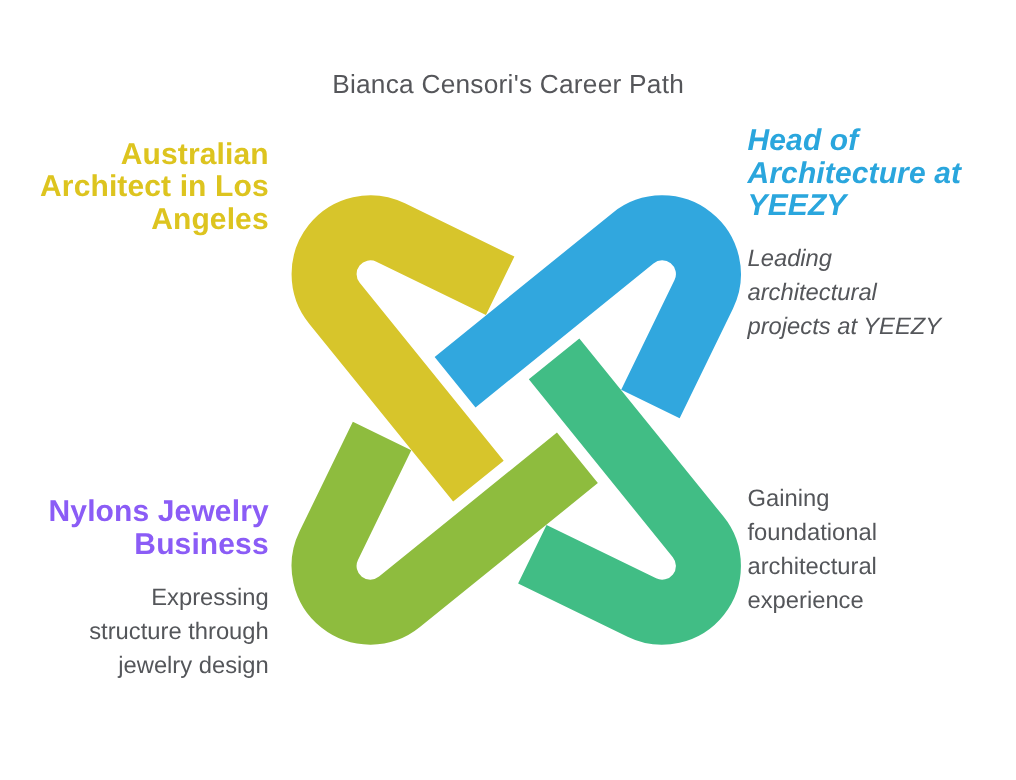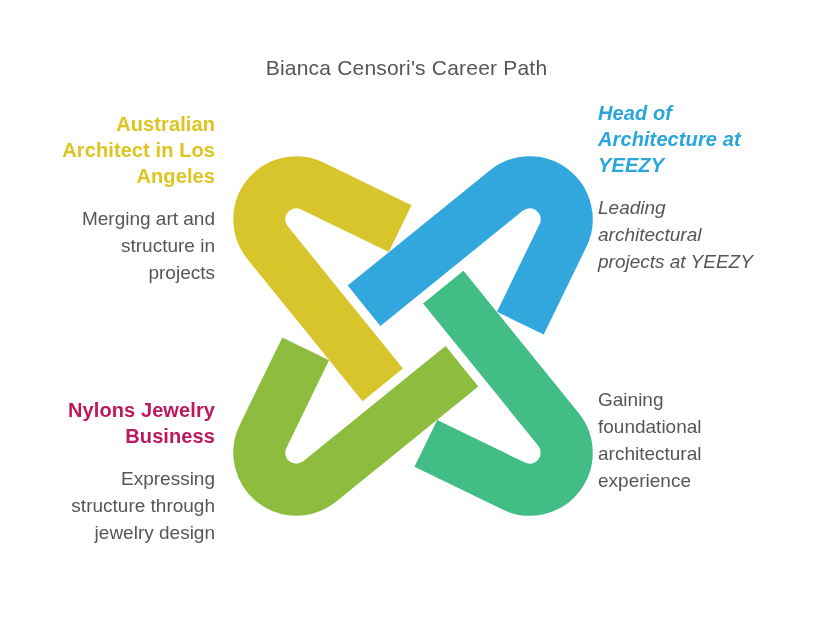--- a/index.html
+++ b/index.html
@@ -30,21 +30,21 @@
   }
   .knot-svg {
     position: absolute;
     top: 0;
     left: 0;
   }
   .text-block {
     position: absolute;
   }
   .text-block .heading {
-    font-size: 20px;
+    font-size: 24px;
     font-weight: 700;
     line-height: 26px;
     white-space: pre-line;
     letter-spacing: 0.1px;
   }
   .text-block .body-text {
     margin-top: 16px;
     font-size: 19px;
     font-weight: 400;
     line-height: 27px;
@@ -69,36 +69,33 @@
       <path transform="translate(413,336) rotate(45)" d="M -56 13.2 L -36.8 -168.9 A 37 37 0 0 1 35 -177.1 L 66.8 -85" stroke="#31a7de"></path>
       <path transform="translate(413,336) rotate(135)" d="M -56 13.2 L -36.8 -168.9 A 37 37 0 0 1 35 -177.1 L 66.8 -85" stroke="#41bd85"></path>
       <path transform="translate(413,336) rotate(225)" d="M -56 13.2 L -36.8 -168.9 A 37 37 0 0 1 35 -177.1 L 66.8 -85" stroke="#8ebc3e"></path>
     </g>
   </svg>
 
   <div class="text-block block-top-left">
     <div class="heading" style="color: rgb(221, 196, 31);">Australian
 Architect in Los
 Angeles</div>
-    <div class="body-text">Merging art and
-structure in
-projects</div>
   </div>
 
   <div class="text-block block-top-right">
     <div class="heading" style="color: rgb(42, 166, 221);">Head of
 Architecture at
 YEEZY</div>
     <div class="body-text">Leading
 architectural
 projects at YEEZY</div>
   </div>
 
   <div class="text-block block-bottom-left">
-    <div class="heading" style="color: #be185d;">Nylons Jewelry
+    <div class="heading" style="color: #8b5cf6;">Nylons Jewelry
 Business</div>
     <div class="body-text">Expressing
 structure through
 jewelry design</div>
   </div>
 
   <div class="text-block block-bottom-right">
     <div class="body-text">Gaining
 foundational
 architectural

